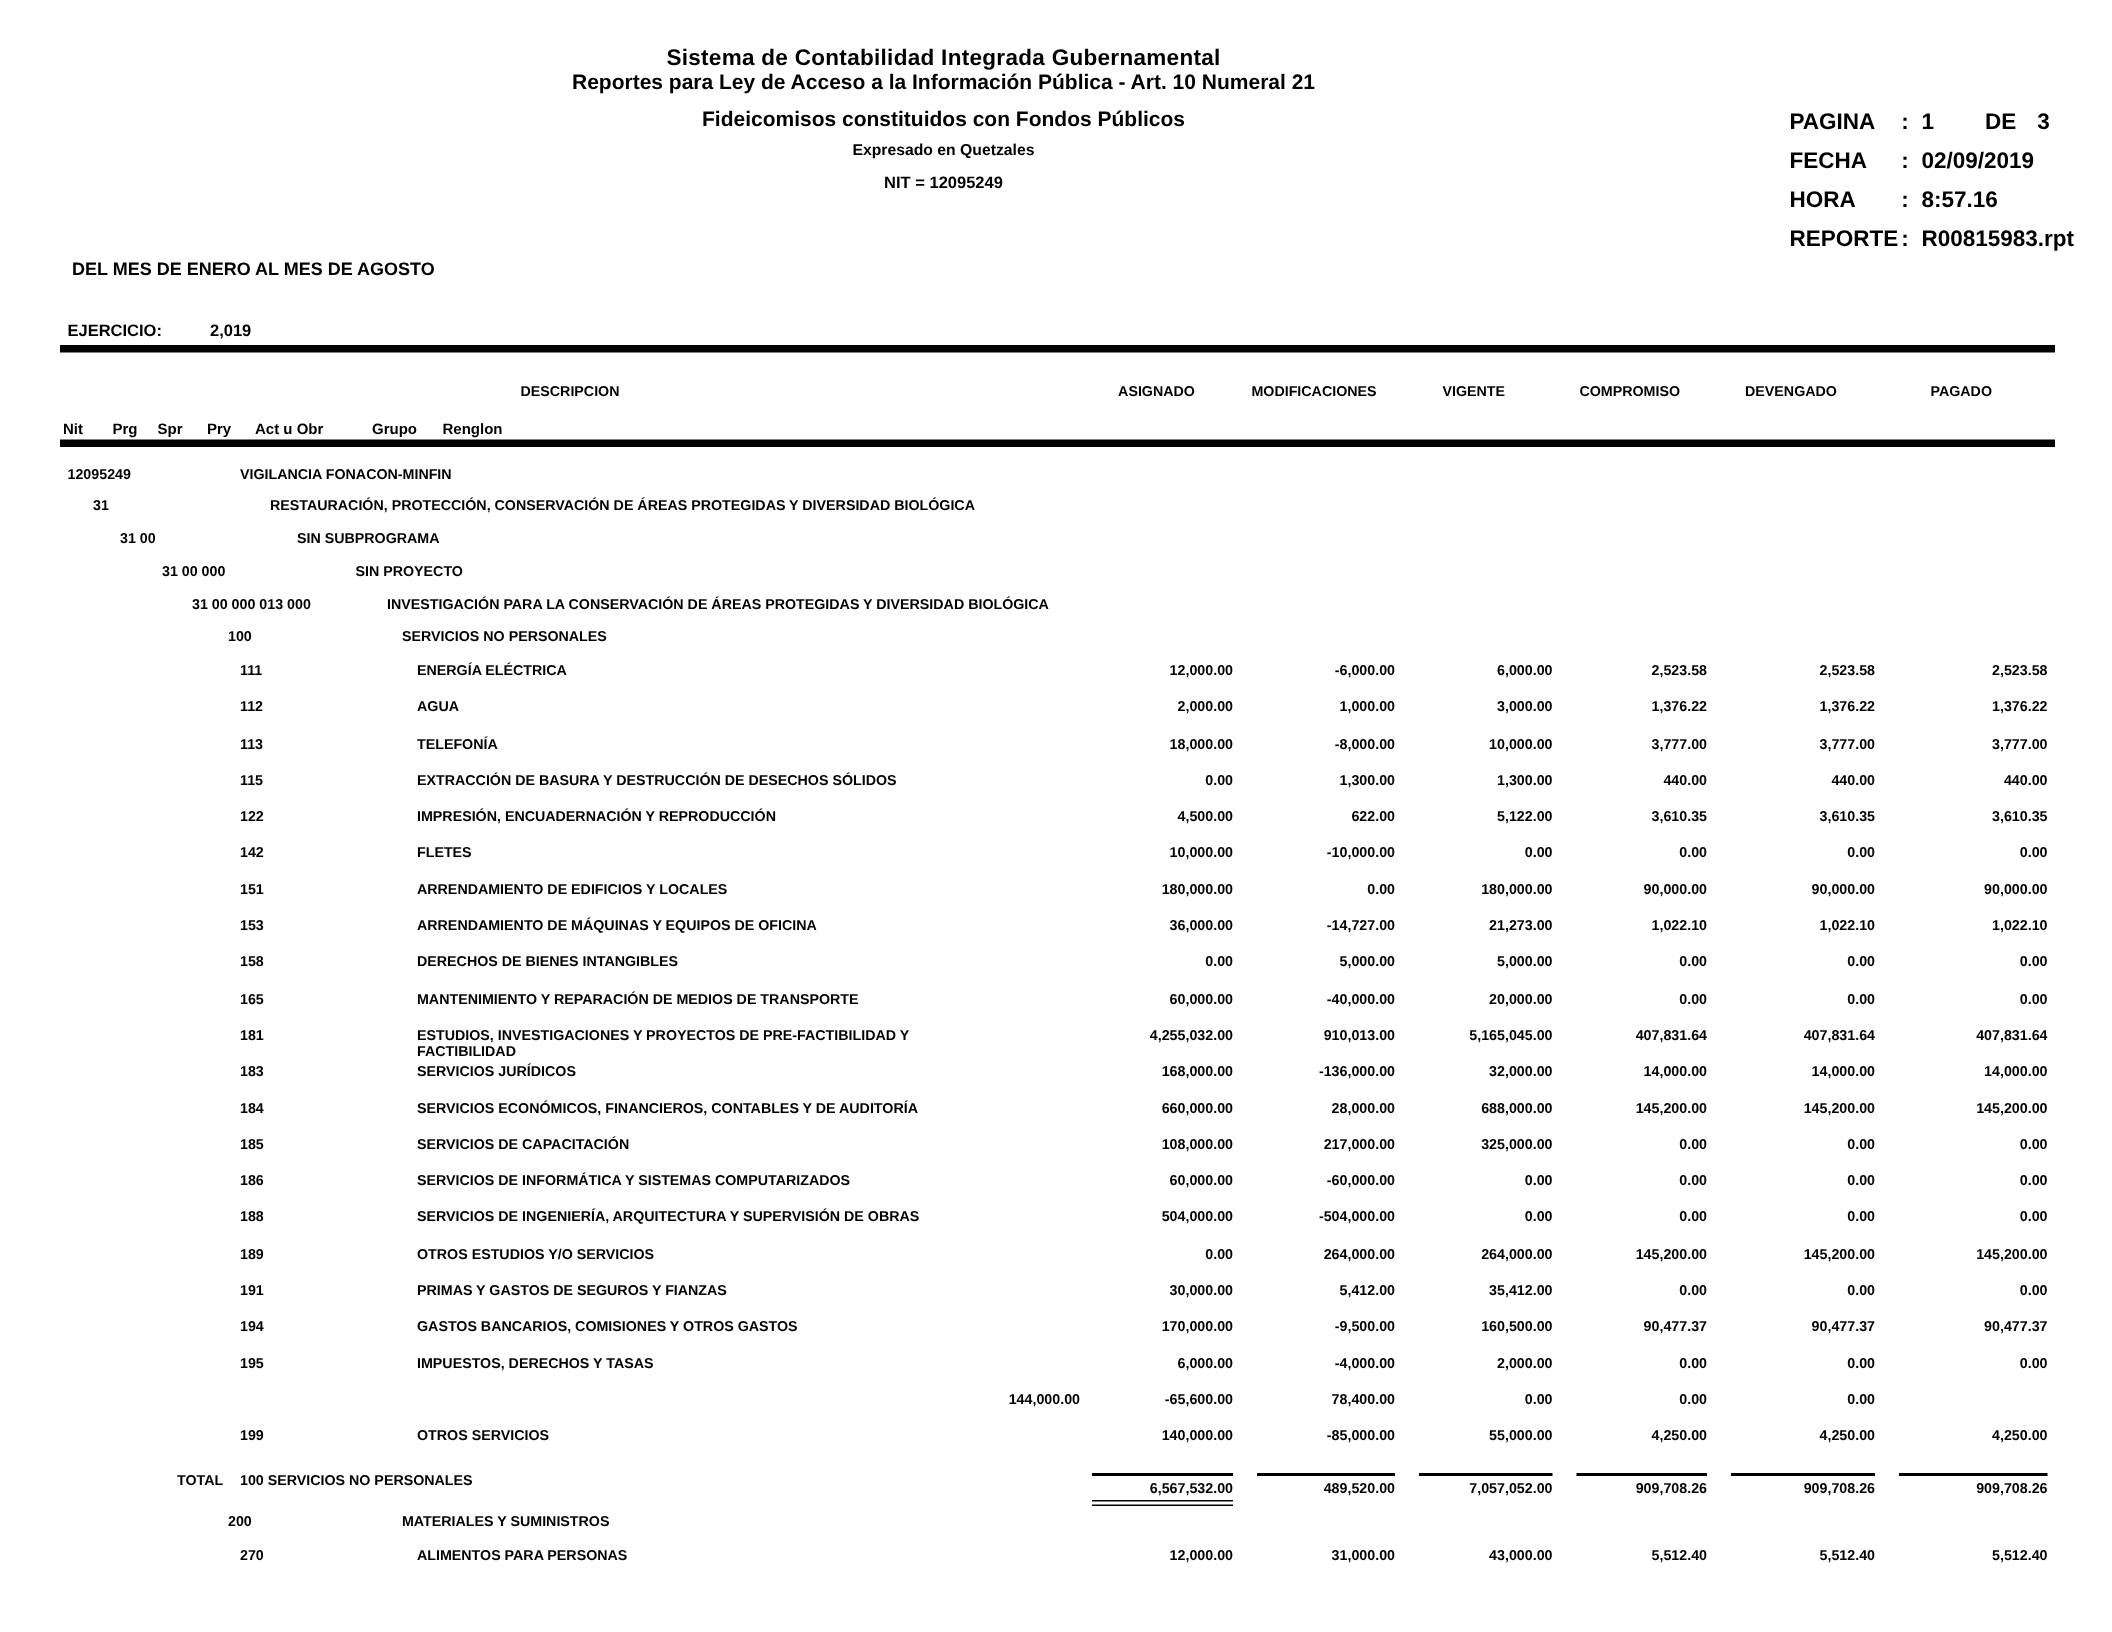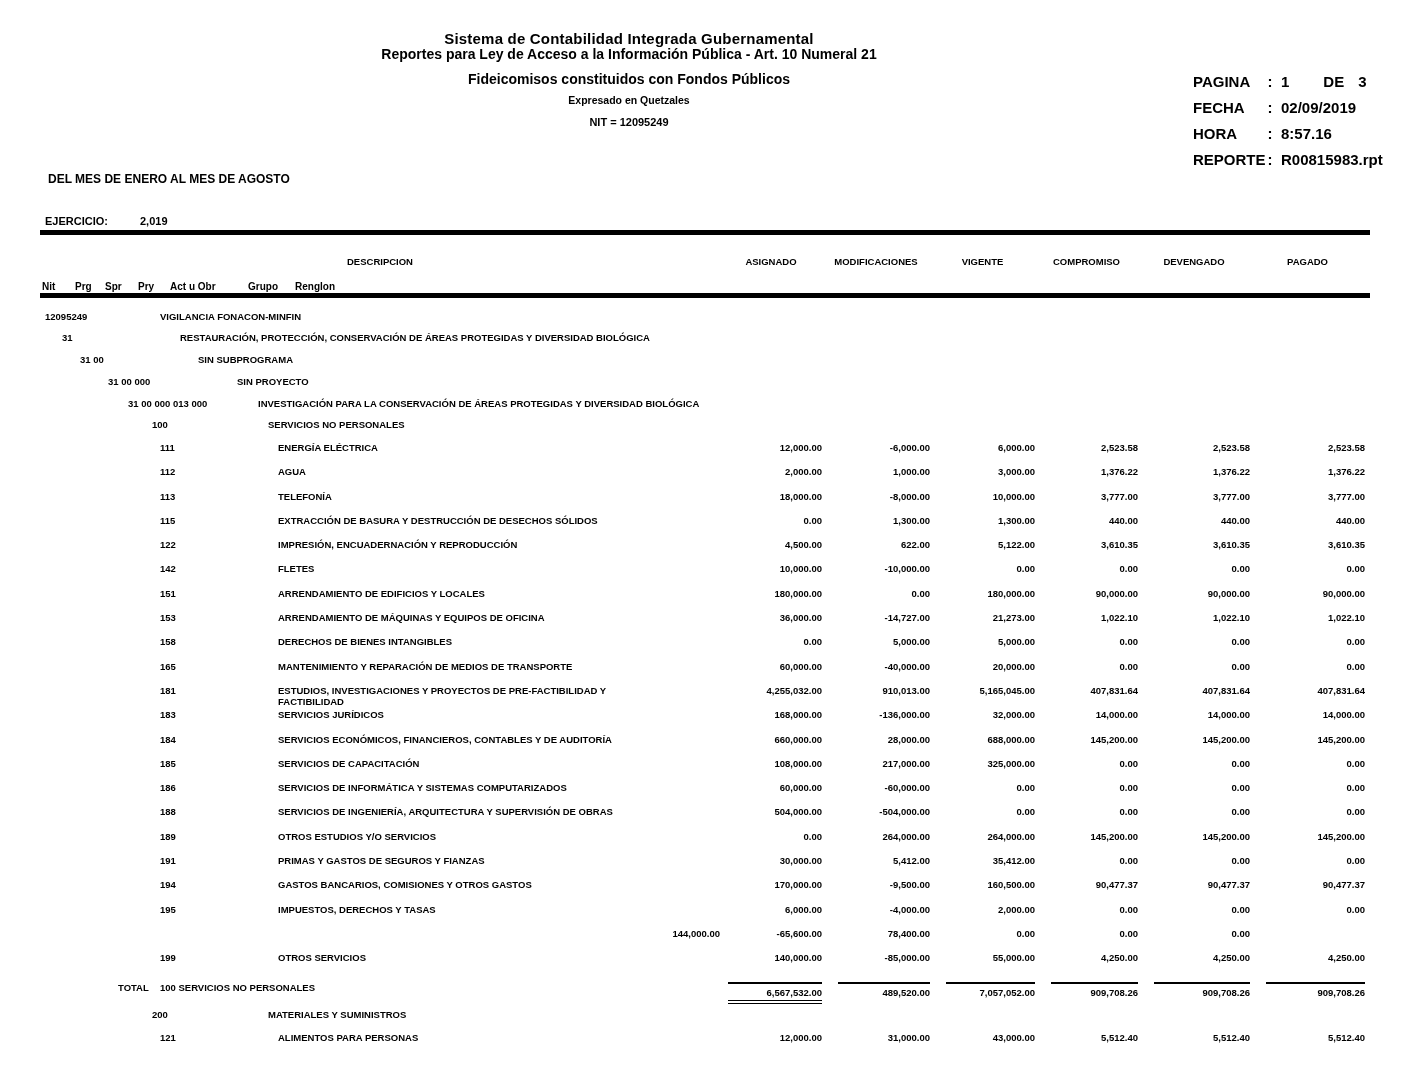--- a/index.html
+++ b/index.html
@@ -476,21 +476,21 @@
       </div>
       <div class="amt first"></div>
       <div class="amt"></div>
       <div class="amt"></div>
       <div class="amt"></div>
       <div class="amt"></div>
       <div class="amt"></div>
     </div>
     <div class="row grid lvl-renglon">
       <div class="dz">
-        <span class="code">121</span>
+        <span class="code">270</span>
         <span class="desc">ALIMENTOS PARA PERSONAS</span>
       </div>
       <div class="amt first">12,000.00</div>
       <div class="amt">31,000.00</div>
       <div class="amt">43,000.00</div>
       <div class="amt">5,512.40</div>
       <div class="amt">5,512.40</div>
       <div class="amt">5,512.40</div>
     </div>
   </div>

